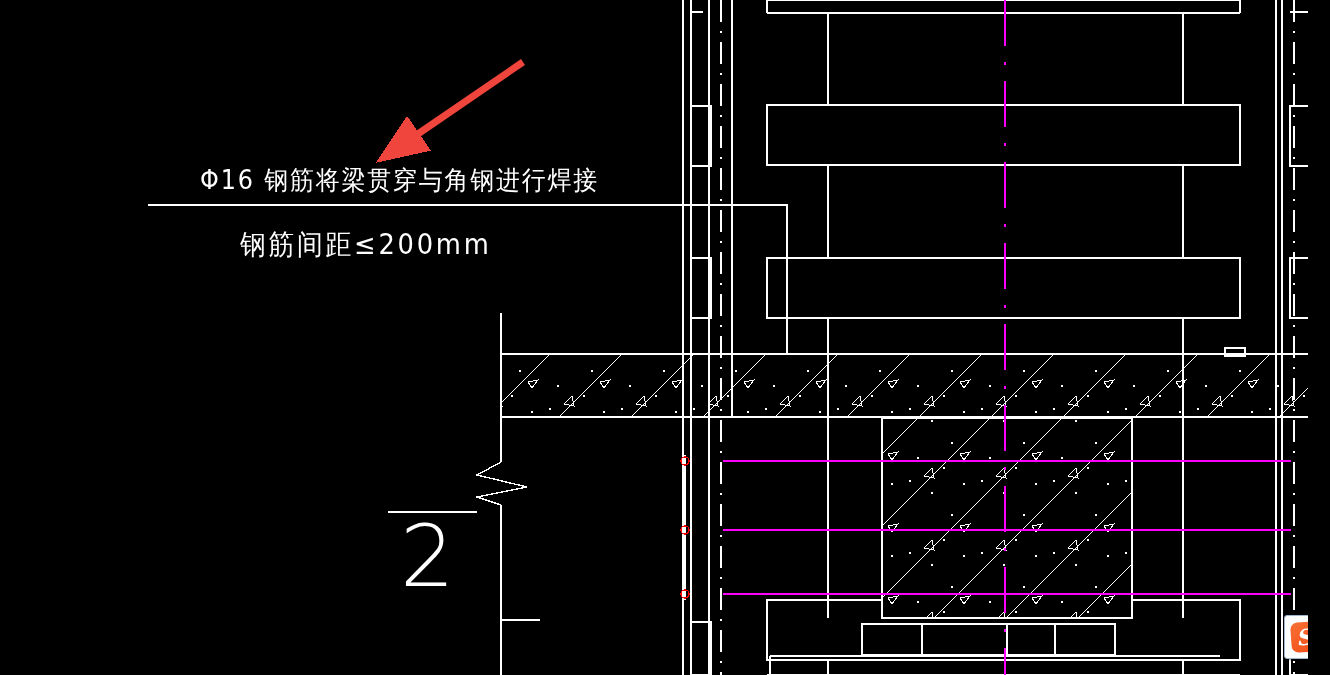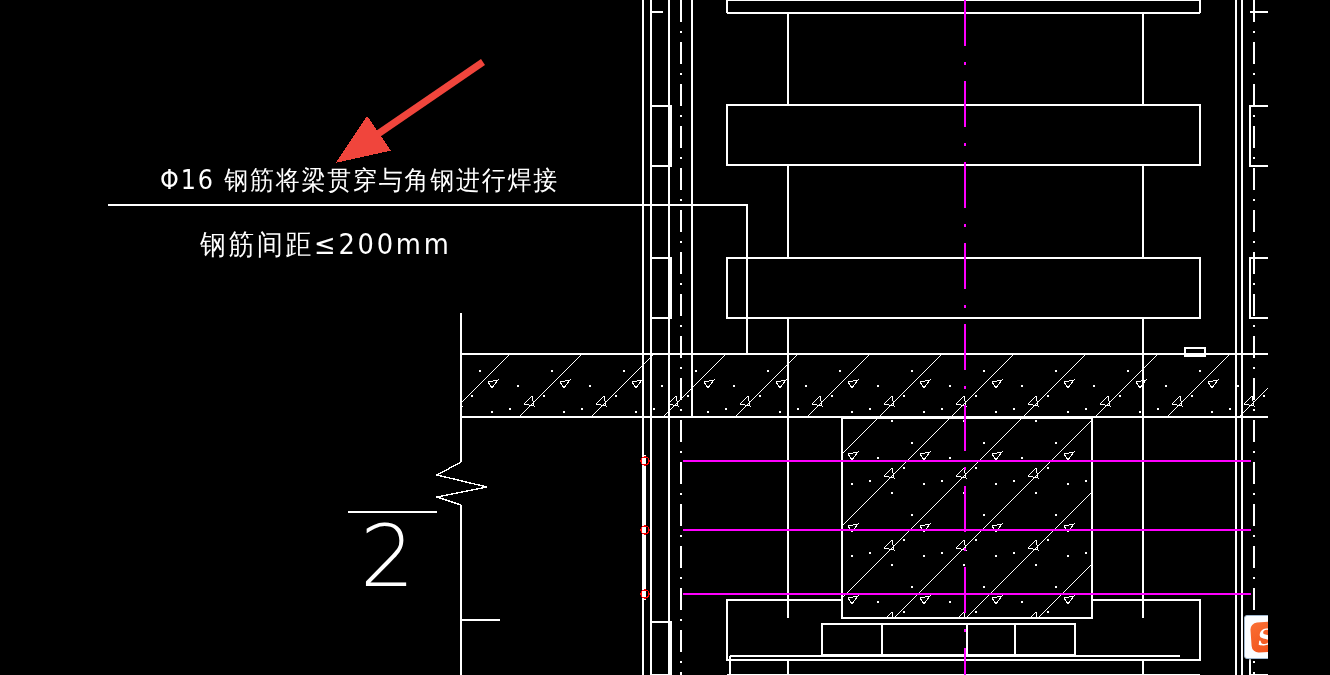--- a/index.html
+++ b/index.html
@@ -8,20 +8,21 @@
     padding: 0;
     background: #000000;
     font-family: "Liberation Sans", sans-serif;
   }
   #app {
     position: relative;
     width: 1268px;
     height: 675px;
     background: #000000;
     overflow: hidden;
+    margin-left: 40px;
   }
   #cad-canvas {
     position: absolute;
     left: 0;
     top: 0;
     width: 1330px;
     height: 675px;
   }
   
   .ann-text {

